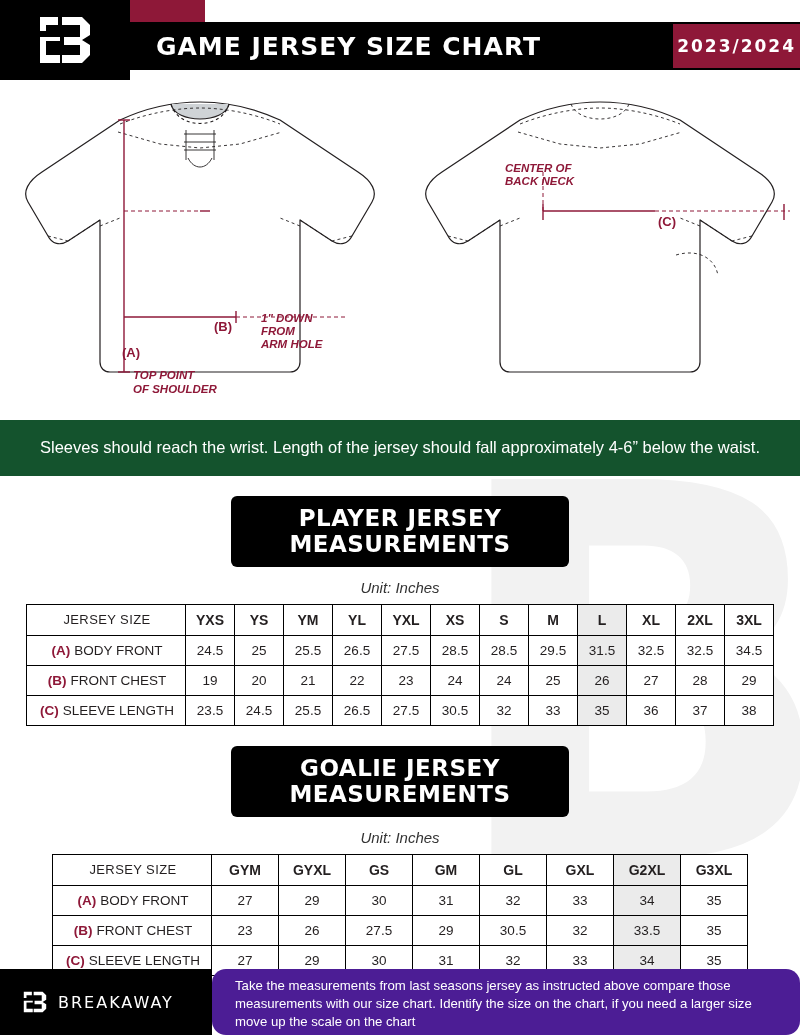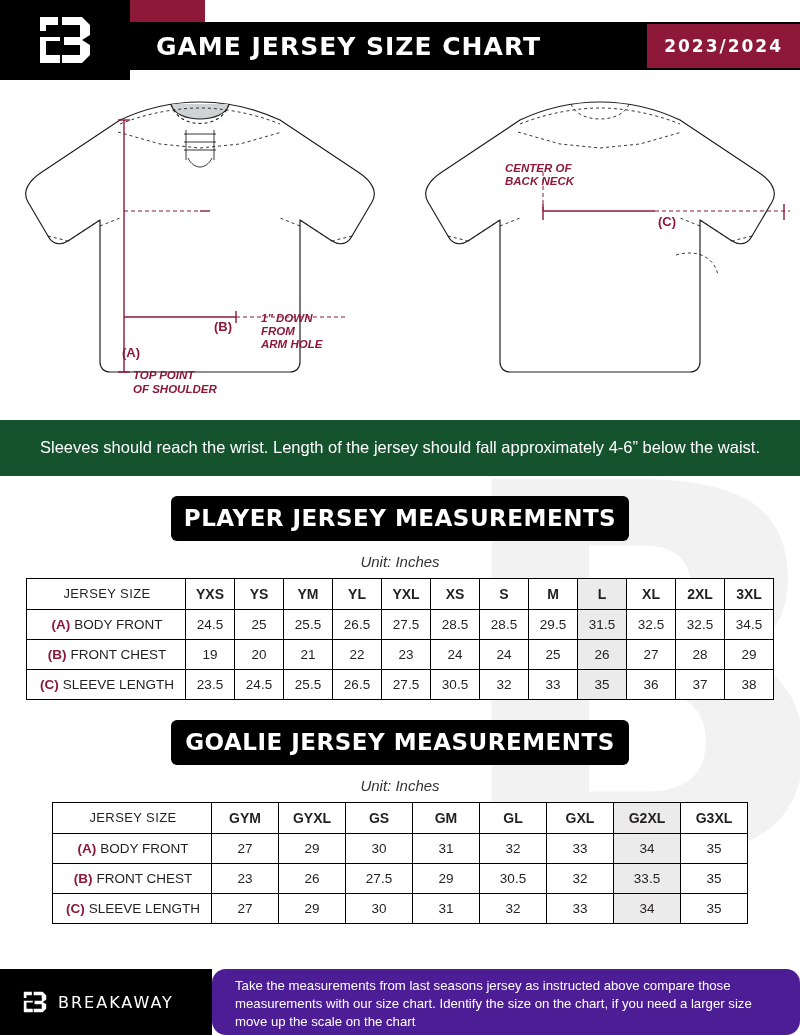--- a/index.html
+++ b/index.html
@@ -83,21 +83,21 @@
     letter-spacing: 1px;
     padding-left: 26px;
     font-family: "DejaVu Sans", sans-serif;
   }
   .season-box {
     background: #8e1838;
     color: #ffffff;
     height: 44px;
     display: flex;
     align-items: center;
-    padding: 0 17px;
+    padding: 0 4px;
     font-size: 17px;
     font-weight: bold;
     letter-spacing: 2px;
     font-family: "DejaVu Sans", sans-serif;
   }
 
   
   .diagram {
     position: relative;
     height: 340px;
@@ -119,21 +119,21 @@
   }
 
   
   .section-wrap {
     position: relative;
     z-index: 2;
     padding-top: 20px;
   }
   .pill {
     margin: 0 auto;
-    width: 458px;
+    width: 338px;
     background: #000000;
     color: #ffffff;
     text-align: center;
     font-size: 23px;
     font-weight: bold;
     letter-spacing: 0.5px;
     padding: 9px 0 10px;
     border-radius: 6px;
     font-family: "DejaVu Sans", sans-serif;
   }

